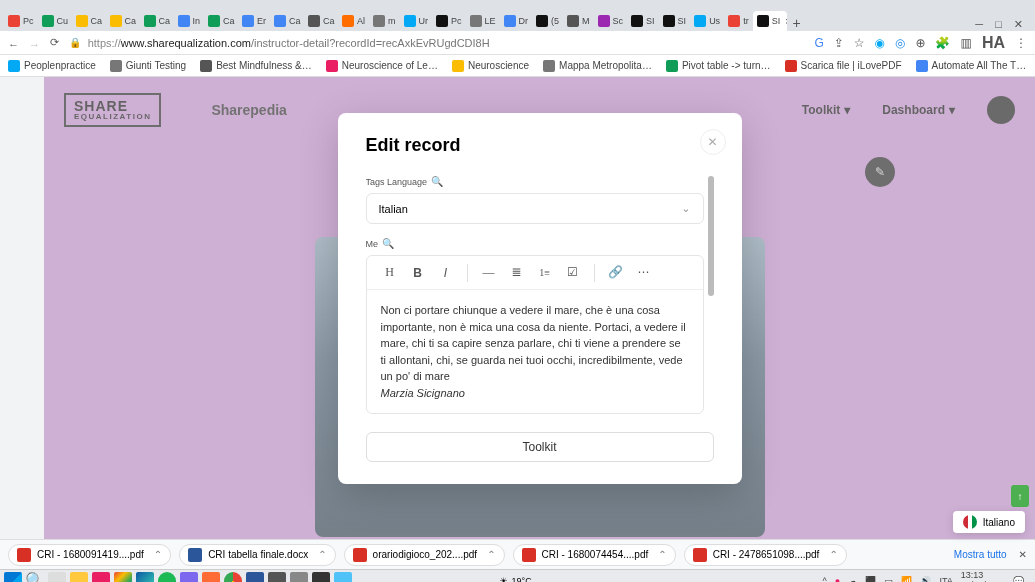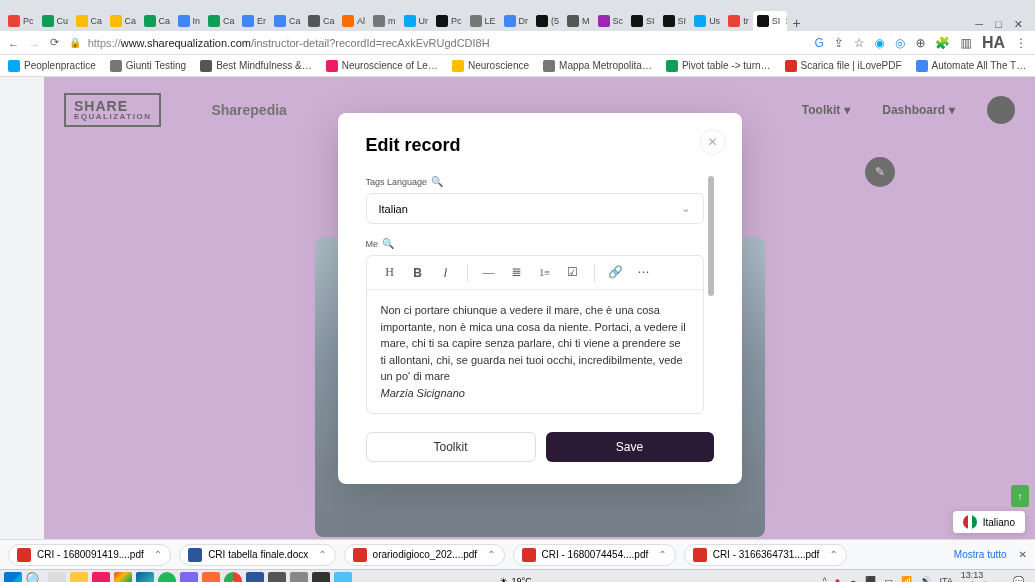--- a/index.html
+++ b/index.html
@@ -324,21 +324,20 @@
           <div class="tb-btn">⋯</div>
         </div>
         <div class="editor-content">
           <span>Non ci portare chiunque a vedere il mare, che è una cosa importante, non è mica una cosa da niente. Portaci, a vedere il mare, chi ti sa capire senza parlare, chi ti viene a prendere se ti allontani, chi, se guarda nei tuoi occhi, incredibilmente, vede un po' di mare</span><br>
           <em>Marzia Sicignano</em>
         </div>
       </div>
     </div>
     <div class="modal-footer">
       <div class="btn btn-cancel">Toolkit</div>
-      <div class="btn btn-save">Save</div>
     </div>
   </div>
 
   <div class="scroll-top">↑</div>
   <div class="lang-widget">
     <span class="flag"></span>
     <span>Italiano</span>
   </div>
 </div>
 
@@ -359,21 +358,21 @@
         <span>orariodigioco_202....pdf</span>
         <span class="dl-chevron">⌃</span>
       </div>
       <div class="dl-item">
         <span class="dl-icon"></span>
         <span>CRI - 1680074454....pdf</span>
         <span class="dl-chevron">⌃</span>
       </div>
       <div class="dl-item">
         <span class="dl-icon"></span>
-        <span>CRI - 3166364731....pdf</span>
+        <span>CRI - 2478651098....pdf</span>
         <span class="dl-chevron">⌃</span>
       </div>
     </div>
   <div class="dl-right">
     <span>Mostra tutto</span>
     <span style="color:#555">✕</span>
   </div>
 </div>
 
 <div class="taskbar">

